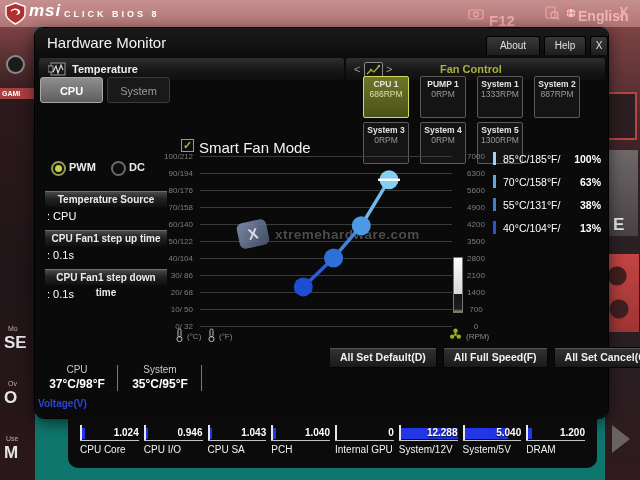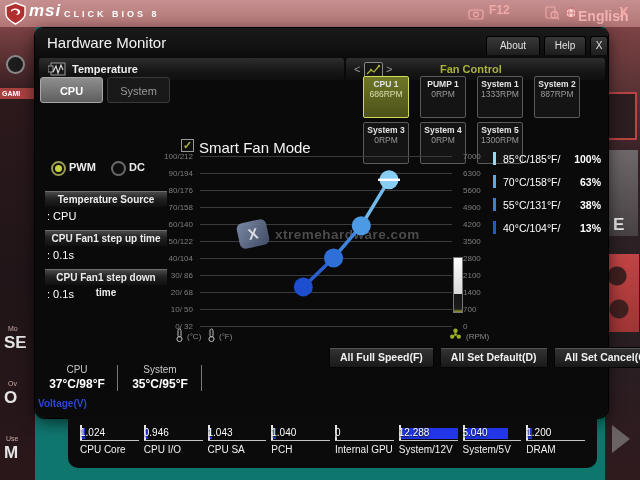--- a/index.html
+++ b/index.html
@@ -6,21 +6,21 @@
   #stage{position:relative;width:640px;height:480px;overflow:hidden;background:#0f766e;
          font-family:"Liberation Sans",sans-serif;-webkit-font-smoothing:antialiased;}
   .abs{position:absolute;}
 
   
   #topbar{left:0;top:0;width:640px;height:27px;background:linear-gradient(#c68f8f,#b27575);}
   #brand{left:29px;top:1px;font-size:17px;font-style:italic;font-weight:bold;color:#fff;letter-spacing:1px;}
   #product{left:64px;top:9px;font-size:9px;color:#fff;letter-spacing:3px;font-weight:bold;}
   #ezmode{left:340px;top:3px;width:122px;height:21px;margin-top:40px;}
   #ezmode span{position:absolute;left:0;right:0;top:3px;text-align:center;font-size:10.5px;font-weight:bold;color:#f2acac;}
-  #f12{left:489px;top:3px;font-size:12px;font-weight:bold;color:#f0a8a8;}
+  #f12{left:489px;top:12px;font-size:15px;font-weight:bold;color:#f0a8a8;}
   #lang{left:578px;top:8px;font-size:14px;font-weight:bold;color:#f4b4b4;}
   #topclose{left:619px;top:4px;font-size:14px;font-weight:bold;color:#f4a8a8;}
 
   
   #bgleft{left:0;top:27px;width:35px;height:453px;overflow:hidden;
     background:linear-gradient(180deg,#7c4244 0%,#2c191c 16%,#201518 55%,#2a171a 100%);}
   #clock{left:6px;top:28px;width:15px;height:15px;border-radius:50%;border:2px solid #8a8a8a;background:#1c1c1c;}
   #badge{left:0;top:61px;width:35px;padding:2px 0 2px 2px;background:#a84040;color:#fff;font-size:7px;font-weight:bold;box-sizing:border-box;}
   .mini{font-size:7px;color:#c9a8a8;}
   .biggy{font-size:17px;color:#e4e4e4;font-weight:bold;}
@@ -76,21 +76,21 @@
     background:linear-gradient(#4a4a4a,#222 45%,#101010);border-top:1px solid #6e6e6e;margin-top:4px;cursor:pointer;}
   .field-header:first-child{margin-top:0;}
   .field-value{height:19px;line-height:19px;font-size:11px;color:#fff;padding-left:2px;}
 
   #sfmbox{left:146px;top:111px;width:13px;height:13px;border:1px solid #9a9a9a;background:#0c0c0c;box-sizing:border-box;}
   #sfmbox span{display:block;text-align:center;font-size:11px;line-height:11px;color:var(--accent-olive,#c6d33f);font-weight:bold;}
   #sfmlabel{left:164px;top:111px;font-size:15px;color:#f4f4f4;}
 
   .tickcol{font-size:8px;color:#7e7e7e;}
   #ticksleft{left:104px;top:120px;width:54px;text-align:right;}
-  #ticksright{left:428px;top:120px;width:26px;text-align:left;}
+  #ticksright{left:428px;top:120px;width:26px;text-align:center;}
   .tick{height:17px;line-height:17px;}
   #grid{left:165px;top:128px;width:252px;height:172px;}
   .gridline{position:absolute;left:0;width:252px;height:1px;background:#3b3b3b;}
 
   #readouts{left:458px;top:119px;width:108px;}
   .ro{display:flex;align-items:center;height:23px;}
   .ro-tick{width:3px;height:13px;margin-right:7px;}
   .ro-temp{flex:1;font-size:10.5px;color:#fff;white-space:nowrap;}
   .ro-pct{font-size:10.5px;font-weight:bold;color:#fff;}
 
@@ -117,21 +117,21 @@
   .stsep{width:1px;height:26px;background:#787878;top:337px;}
   #vheader{left:3px;top:370px;font-size:10px;font-weight:bold;color:#2c44d8;}
 
   
   #vpanel{left:68px;top:418px;width:529px;height:50px;background:#0b0b0b;border-radius:0 0 10px 10px;
     display:flex;gap:5px;padding:6px 12px 0;box-sizing:border-box;}
   .gauge{flex:1;position:relative;min-width:0;}
   .gbar{position:relative;height:16px;border-bottom:1px solid #c4c4c4;}
   .gtick{position:absolute;left:0;bottom:0;width:2px;height:15px;background:#e6e6e6;}
   .gfill{position:absolute;left:2px;bottom:1px;height:11px;background:var(--voltage-fill,#2236e8);}
-  .gval{position:absolute;left:0;right:0;bottom:2px;text-align:left;font-size:10px;font-weight:normal;color:#fff;text-shadow:0 1px 2px #000;}
+  .gval{position:absolute;left:0;right:0;bottom:2px;text-align:right;font-size:10px;font-weight:bold;color:#fff;text-shadow:0 1px 2px #000;}
   .glabel{font-size:10px;color:#f2f2f2;margin-top:3px;white-space:nowrap;overflow:hidden;}
 </style>
 </head>
 <body>
 
 <div id="stage">
 
   <div class="abs" id="topbar">
     <svg class="abs" style="left:4px;top:2px" width="23" height="23" viewBox="0 0 23 23">
       <path d="M11.5,1 L21,4.5 V12 C21,17.5 11.5,22 11.5,22 C11.5,22 2,17.5 2,12 V4.5 Z" fill="#b03030" stroke="#fff" stroke-width="1.4"></path>
@@ -351,22 +351,22 @@
     <div class="unit-label" style="left:184px;top:304px">(°F)</div>
     <svg class="abs uicon" style="left:414px;top:300px" width="13" height="13" viewBox="0 0 13 13">
       <circle cx="6.5" cy="6.5" r="1.5" fill="#9ab020"></circle>
       <circle cx="6.5" cy="2.8" r="2.2" fill="#9ab020"></circle>
       <circle cx="3.2" cy="8.6" r="2.2" fill="#9ab020"></circle>
       <circle cx="9.8" cy="8.6" r="2.2" fill="#9ab020"></circle>
     </svg>
     <div class="unit-label" style="left:431px;top:304px">(RPM)</div>
 
     <div class="abs" id="actions">
+        <div class="action">All Set Default(D)</div>
         <div class="action">All Full Speed(F)</div>
-        <div class="action">All Set Default(D)</div>
         <div class="action">All Set Cancel(C)</div>
       </div>
 
     <div class="abs stgroup" id="stcpu">
       <div class="st-label">CPU</div>
       <div class="st-value">37°C/98°F</div>
     </div>
     <div class="abs stsep" style="left:82px"></div>
     <div class="abs stgroup" id="stsys">
       <div class="st-label">System</div>

